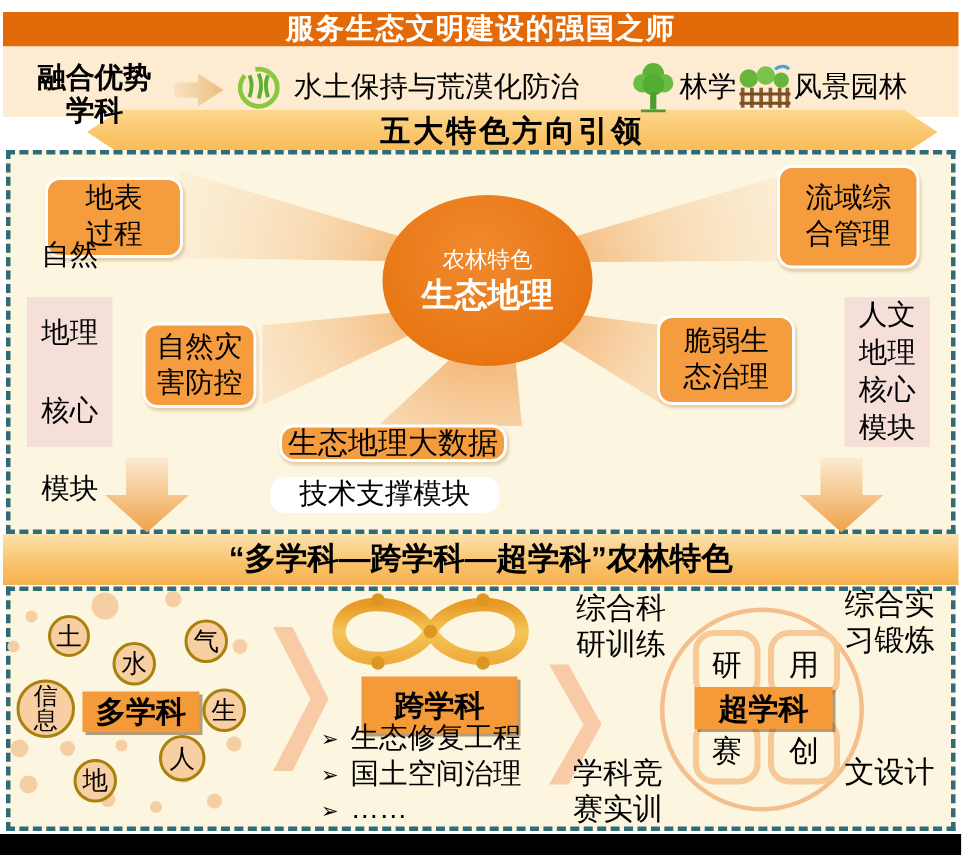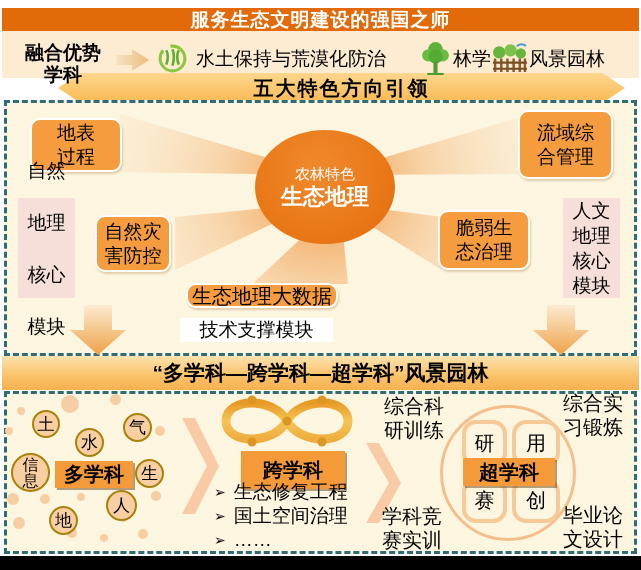--- a/index.html
+++ b/index.html
@@ -24,21 +24,21 @@
     display:flex;align-items:center;justify-content:center;text-align:center;
     font-size:19px;line-height:24px;font-weight:500;box-shadow:1px 2px 2px rgba(150,90,20,.25);}
   .ellipse{left:251px;top:30px;width:140px;height:114px;border-radius:50%;
     background:radial-gradient(ellipse at 45% 35%,#F08A2E 0%,#E87513 70%,#DE6A0C 100%);
     display:flex;flex-direction:column;align-items:center;justify-content:center;color:#fff;z-index:4;}
   .ellipse .l1{font-size:15px;line-height:20px;}
   .ellipse .l2{font-size:22px;line-height:26px;font-weight:bold;}
   .pinkbox{width:57px;height:100px;background:#F5DFD8;display:flex;flex-direction:column;
     align-items:center;justify-content:center;font-size:19px;line-height:25px;font-weight:500;}
   .whitebox{left:176px;top:218px;width:153px;height:24px;background:#fff;
-    font-size:19px;font-weight:500;text-align:center;line-height:24px;}
+    font-size:19px;font-weight:500;text-align:center;line-height:24px;border-radius:10px;}
   
   .bot-banner{left:2px;top:356px;width:637px;height:34px;z-index:3;
     background:linear-gradient(180deg,#FCE2AE 0%,#F9C167 60%,#F7B152 100%);
     font-size:21px;font-weight:bold;text-align:center;line-height:34px;}
   .bot-panel{left:4px;top:391px;width:633px;height:163px;background:#FCF5DF;
     border:3px dashed #306B78;box-sizing:border-box;z-index:3;}
   .bot-inner{position:absolute;left:-3px;top:-3px;width:633px;height:163px;}
   .bubble{border-radius:50%;background:#F7CFA2;border:2px solid #A8820B;box-sizing:border-box;
     display:flex;align-items:center;justify-content:center;font-size:17px;line-height:17px;z-index:4;}
   .dot{border-radius:50%;background:#F6CEA4;z-index:1;}
@@ -176,21 +176,21 @@
       <div class="abs pinkbox" style="left:559px;top:98px;z-index:4;">
         <div>人文</div>
         <div>地理</div>
         <div>核心</div>
         <div>模块</div>
       </div>
     </div>
   </div>
 
   <div class="abs bot-banner">
-    <span>“多学科—跨学科—超学科”风景园林</span>
+    <span>“多学科—跨学科—超学科”农林特色</span>
   </div>
 
   <div class="abs bot-panel">
     <div class="bot-inner">
 
       <div class="abs dot" style="left:13px;top:16px;width:8px;height:8px;"></div>
       <div class="abs dot" style="left:57px;top:4px;width:18px;height:18px;"></div>
       <div class="abs dot" style="left:106px;top:3px;width:11px;height:11px;"></div>
       <div class="abs dot" style="left:151px;top:35px;width:10px;height:10px;"></div>
       <div class="abs dot" style="left:1px;top:36px;width:8px;height:8px;"></div>
@@ -294,20 +294,19 @@
         </div>
       <div class="abs tagbox" style="left:459px;top:67px;width:92px;height:28px;">
         <span>超学科</span>
         </div>
 
       <div class="abs ann" style="left:559px;top:0px;width:74px;">
         <div>综合实</div>
         <div>习锻炼</div>
       </div>
       <div class="abs ann" style="left:559px;top:112px;width:74px;">
-        <div>毕业论</div>
         <div>文设计</div>
       </div>
     </div>
   </div>
 
   <div class="abs blackbar"></div>
 </div>
 
 </body></html>

